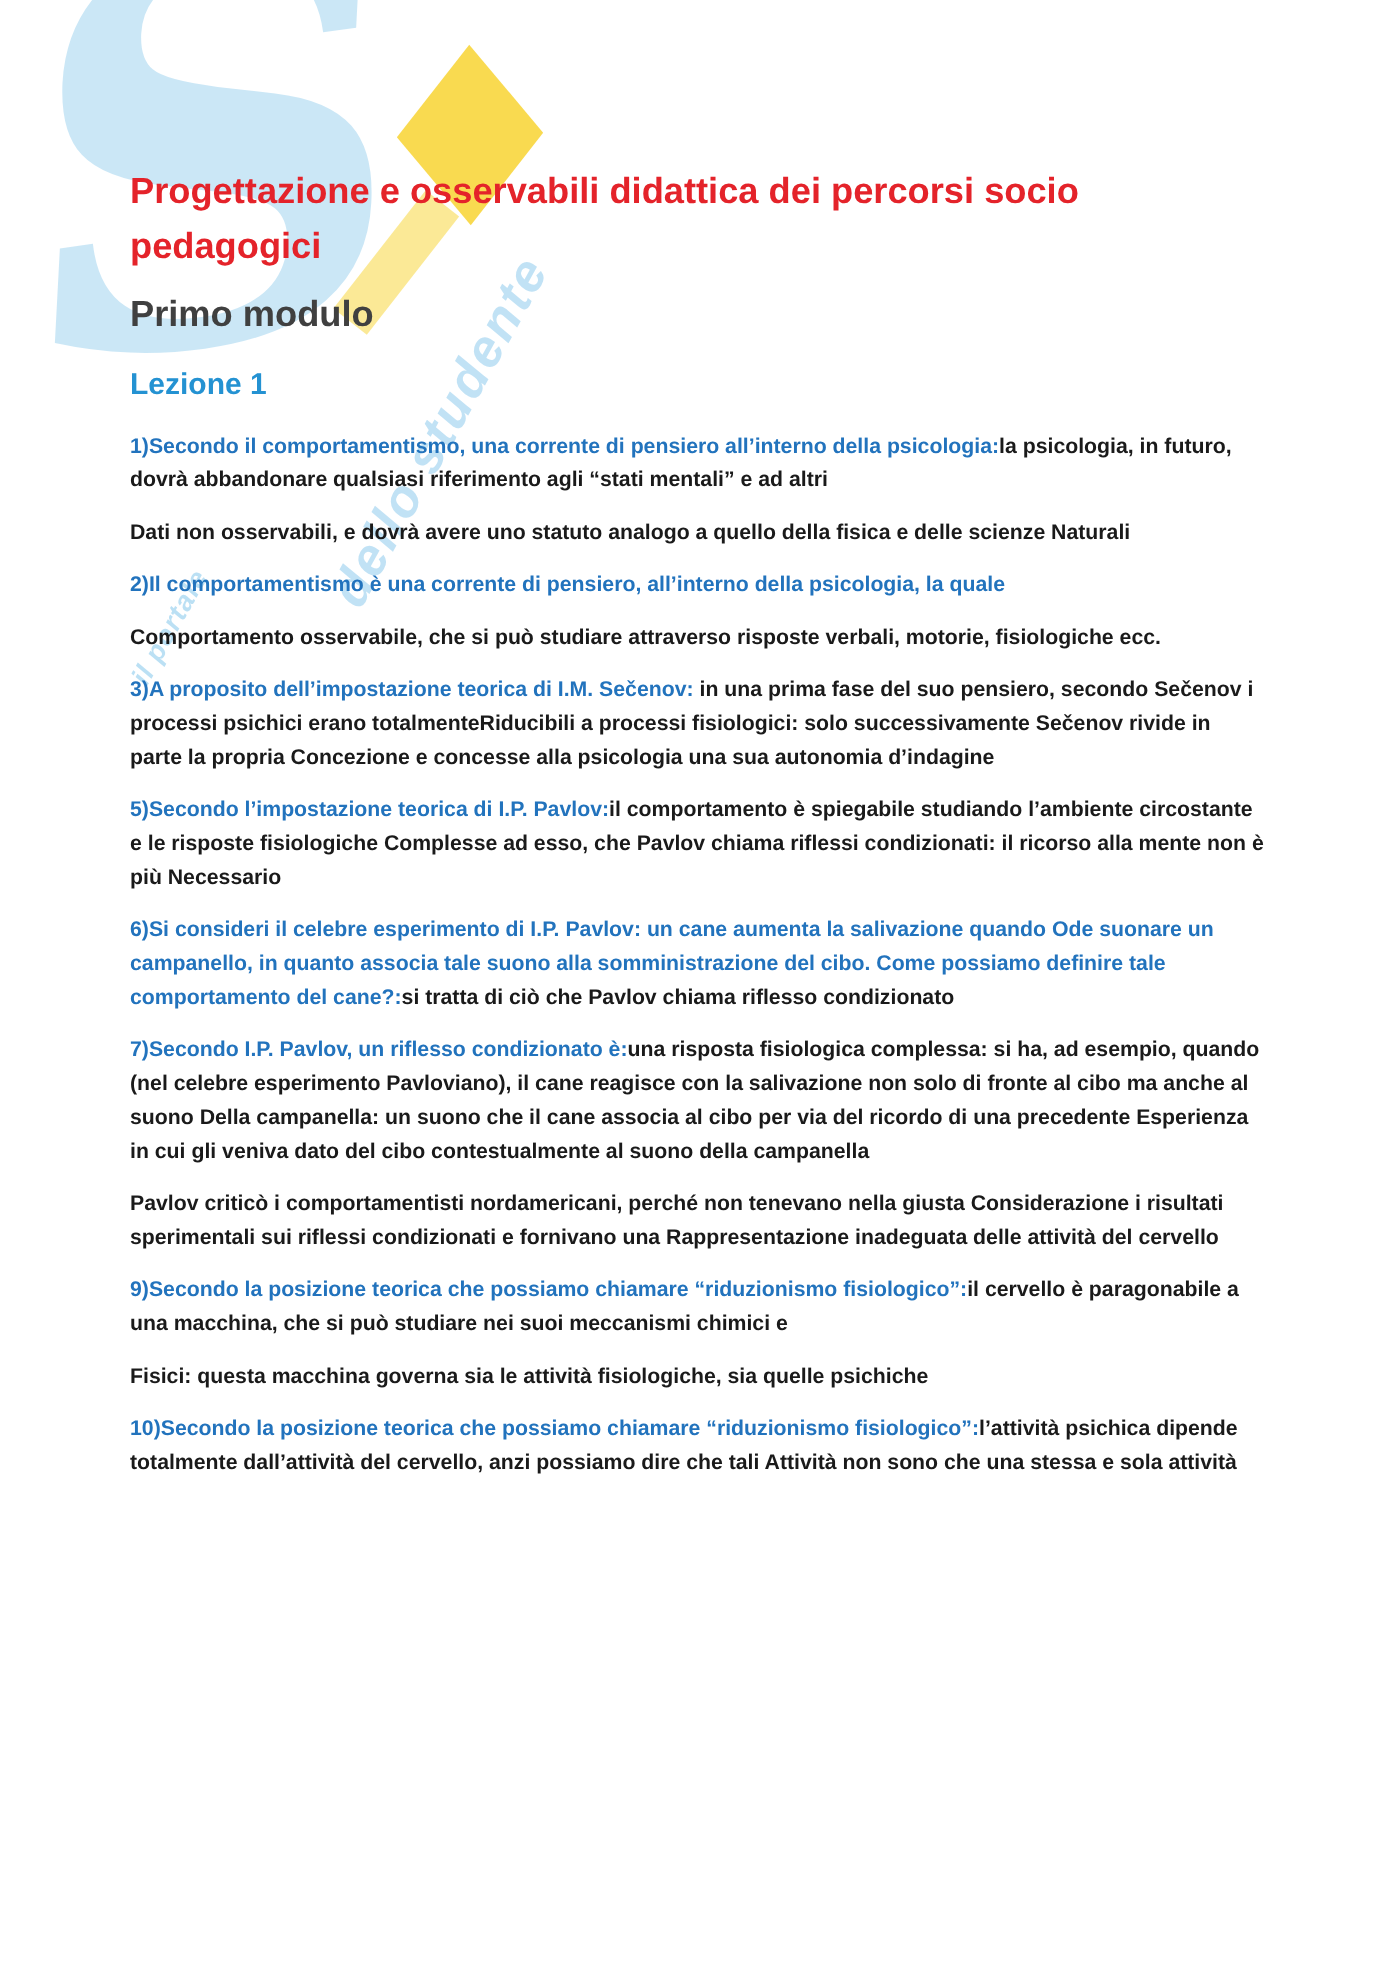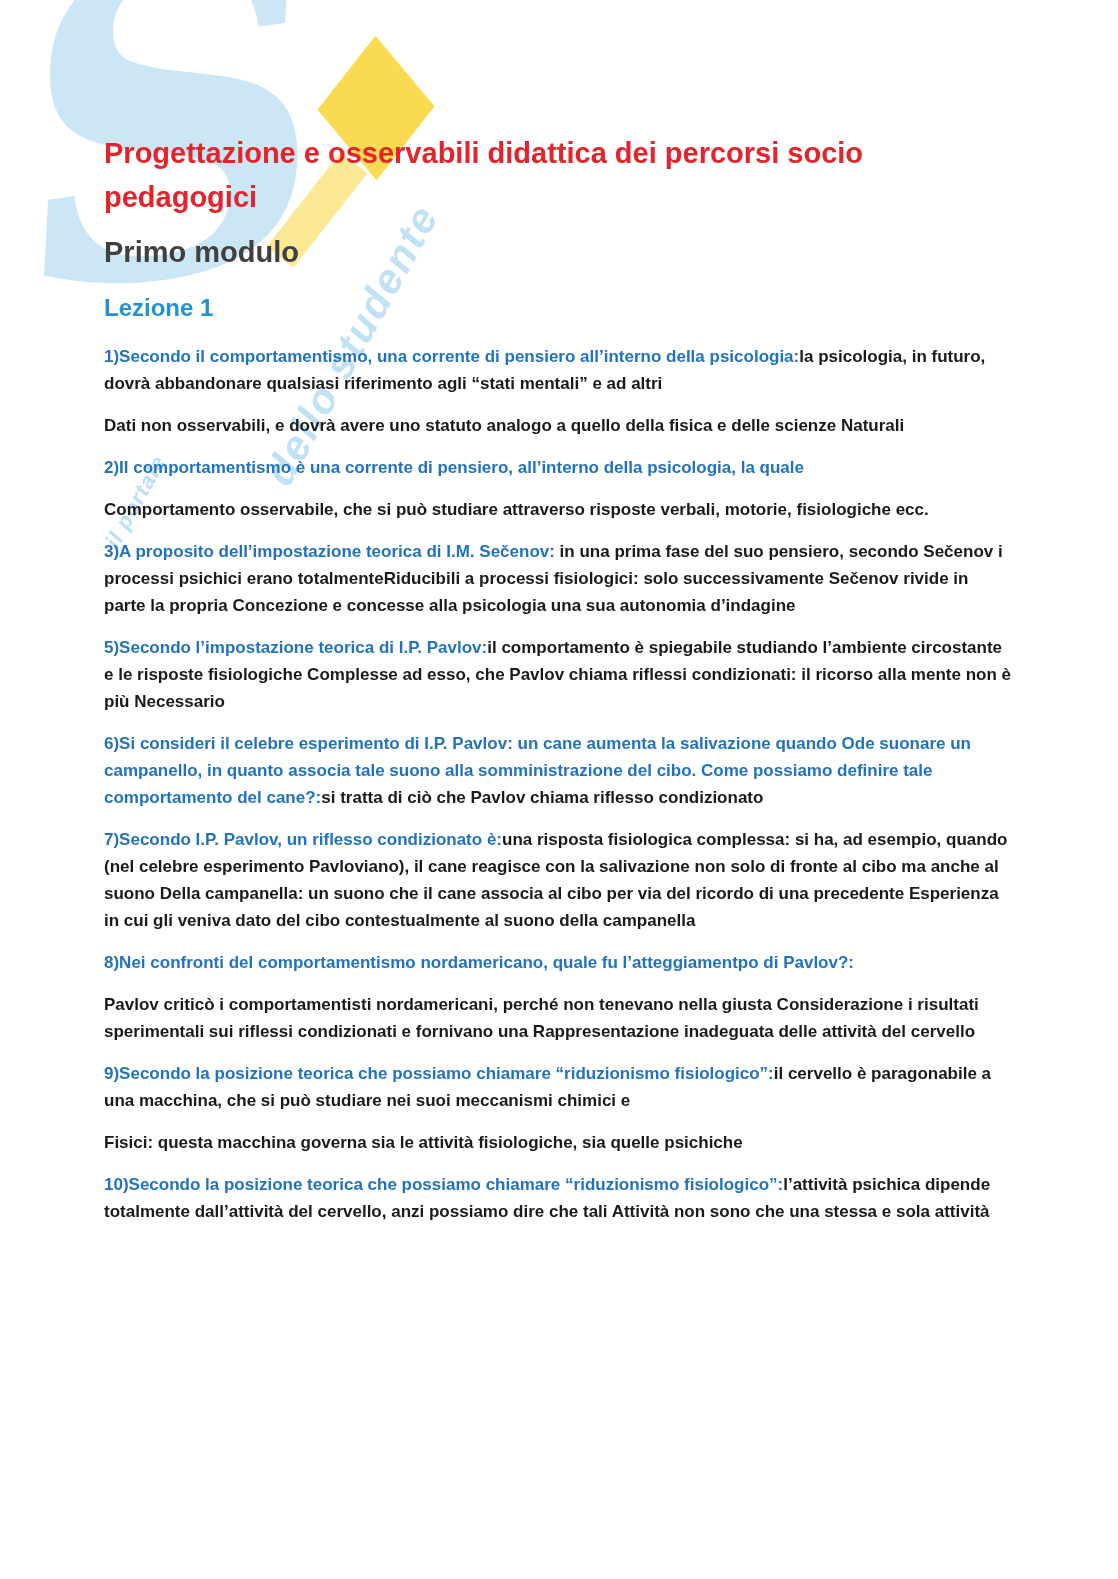--- a/index.html
+++ b/index.html
@@ -140,21 +140,20 @@
     <h3 class="lesson-title">Lezione 1</h3>
     <div>
         <p class="para"><span class="blue">1)Secondo il comportamentismo, una corrente di pensiero all’interno della psicologia:</span><span class="black">la psicologia, in futuro, dovrà abbandonare qualsiasi riferimento agli “stati mentali” e ad altri</span></p>
         <p class="para"><span class="black">Dati non osservabili, e dovrà avere uno statuto analogo a quello della fisica e delle scienze Naturali</span></p>
         <p class="para"><span class="blue">2)Il comportamentismo è una corrente di pensiero, all’interno della psicologia, la quale</span></p>
         <p class="para"><span class="black">Comportamento osservabile, che si può studiare attraverso risposte verbali, motorie, fisiologiche ecc.</span></p>
         <p class="para"><span class="blue">3)A proposito dell’impostazione teorica di I.M. Sečenov: </span><span class="black">in una prima fase del suo pensiero, secondo Sečenov i processi psichici erano totalmenteRiducibili a processi fisiologici: solo successivamente Sečenov rivide in parte la propria Concezione e concesse alla psicologia una sua autonomia d’indagine</span></p>
         <p class="para"><span class="blue">5)Secondo l’impostazione teorica di I.P. Pavlov:</span><span class="black">il comportamento è spiegabile studiando l’ambiente circostante e le risposte fisiologiche Complesse ad esso, che Pavlov chiama riflessi condizionati: il ricorso alla mente non è più Necessario</span></p>
         <p class="para"><span class="blue">6)Si consideri il celebre esperimento di I.P. Pavlov: un cane aumenta la salivazione quando Ode suonare un campanello, in quanto associa tale suono alla somministrazione del cibo. Come possiamo definire tale comportamento del cane?:</span><span class="black">si tratta di ciò che Pavlov chiama riflesso condizionato</span></p>
         <p class="para"><span class="blue">7)Secondo I.P. Pavlov, un riflesso condizionato è:</span><span class="black">una risposta fisiologica complessa: si ha, ad esempio, quando (nel celebre esperimento Pavloviano), il cane reagisce con la salivazione non solo di fronte al cibo ma anche al suono Della campanella: un suono che il cane associa al cibo per via del ricordo di una precedente Esperienza in cui gli veniva dato del cibo contestualmente al suono della campanella</span></p>
-        <p class="para"><span class="blue">8)Nei confronti del comportamentismo nordamericano, quale fu l’atteggiamentpo di Pavlov?:</span></p>
         <p class="para"><span class="black">Pavlov criticò i comportamentisti nordamericani, perché non tenevano nella giusta Considerazione i risultati sperimentali sui riflessi condizionati e fornivano una Rappresentazione inadeguata delle attività del cervello</span></p>
         <p class="para"><span class="blue">9)Secondo la posizione teorica che possiamo chiamare “riduzionismo fisiologico”:</span><span class="black">il cervello è paragonabile a una macchina, che si può studiare nei suoi meccanismi chimici e</span></p>
         <p class="para"><span class="black">Fisici: questa macchina governa sia le attività fisiologiche, sia quelle psichiche</span></p>
         <p class="para"><span class="blue">10)Secondo la posizione teorica che possiamo chiamare “riduzionismo fisiologico”:</span><span class="black">l’attività psichica dipende totalmente dall’attività del cervello, anzi possiamo dire che tali Attività non sono che una stessa e sola attività</span></p>
       </div>
   </div>
 
 </div>
 
 </body></html>

